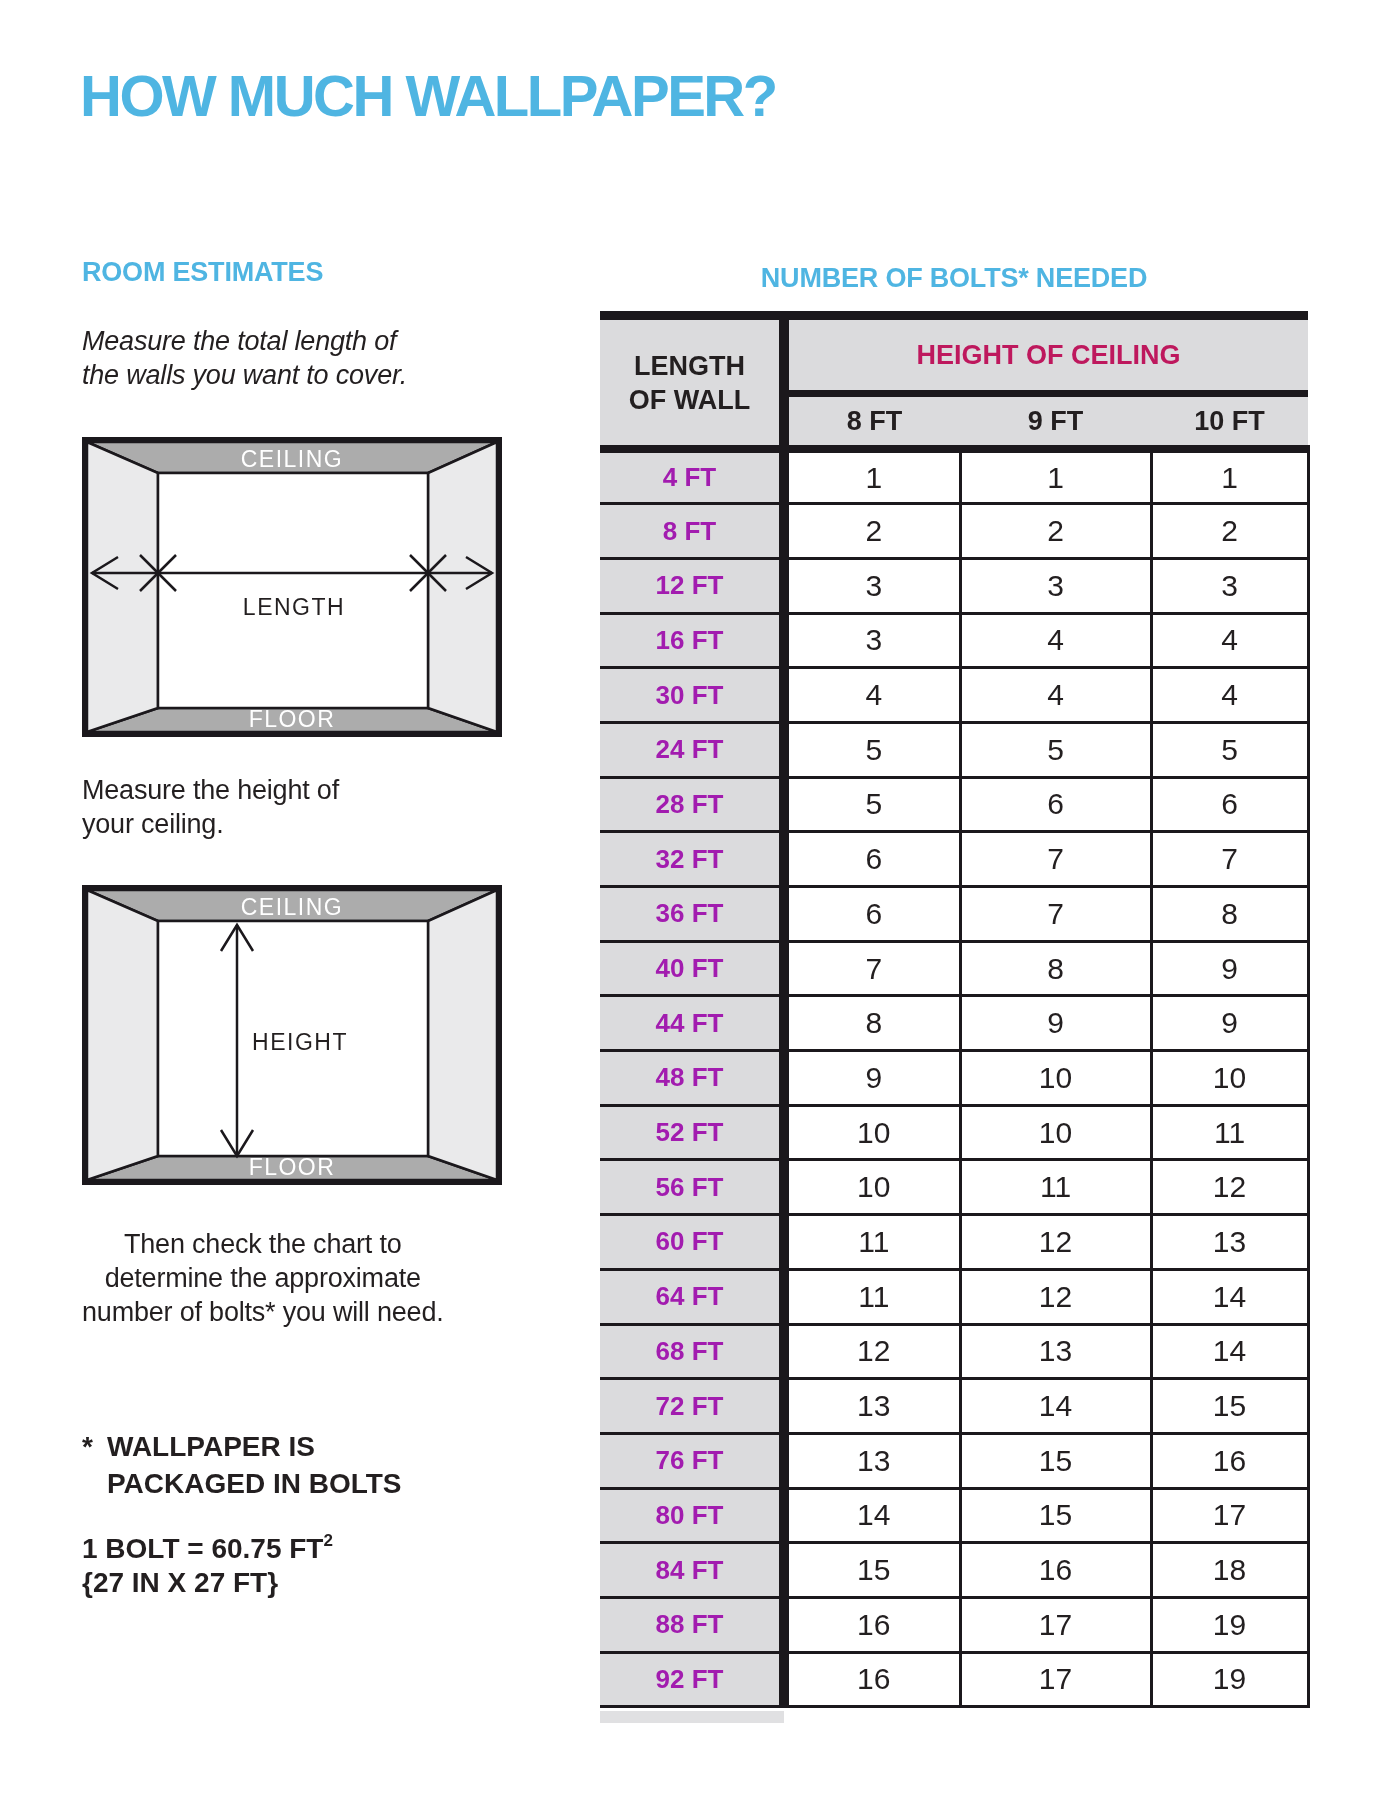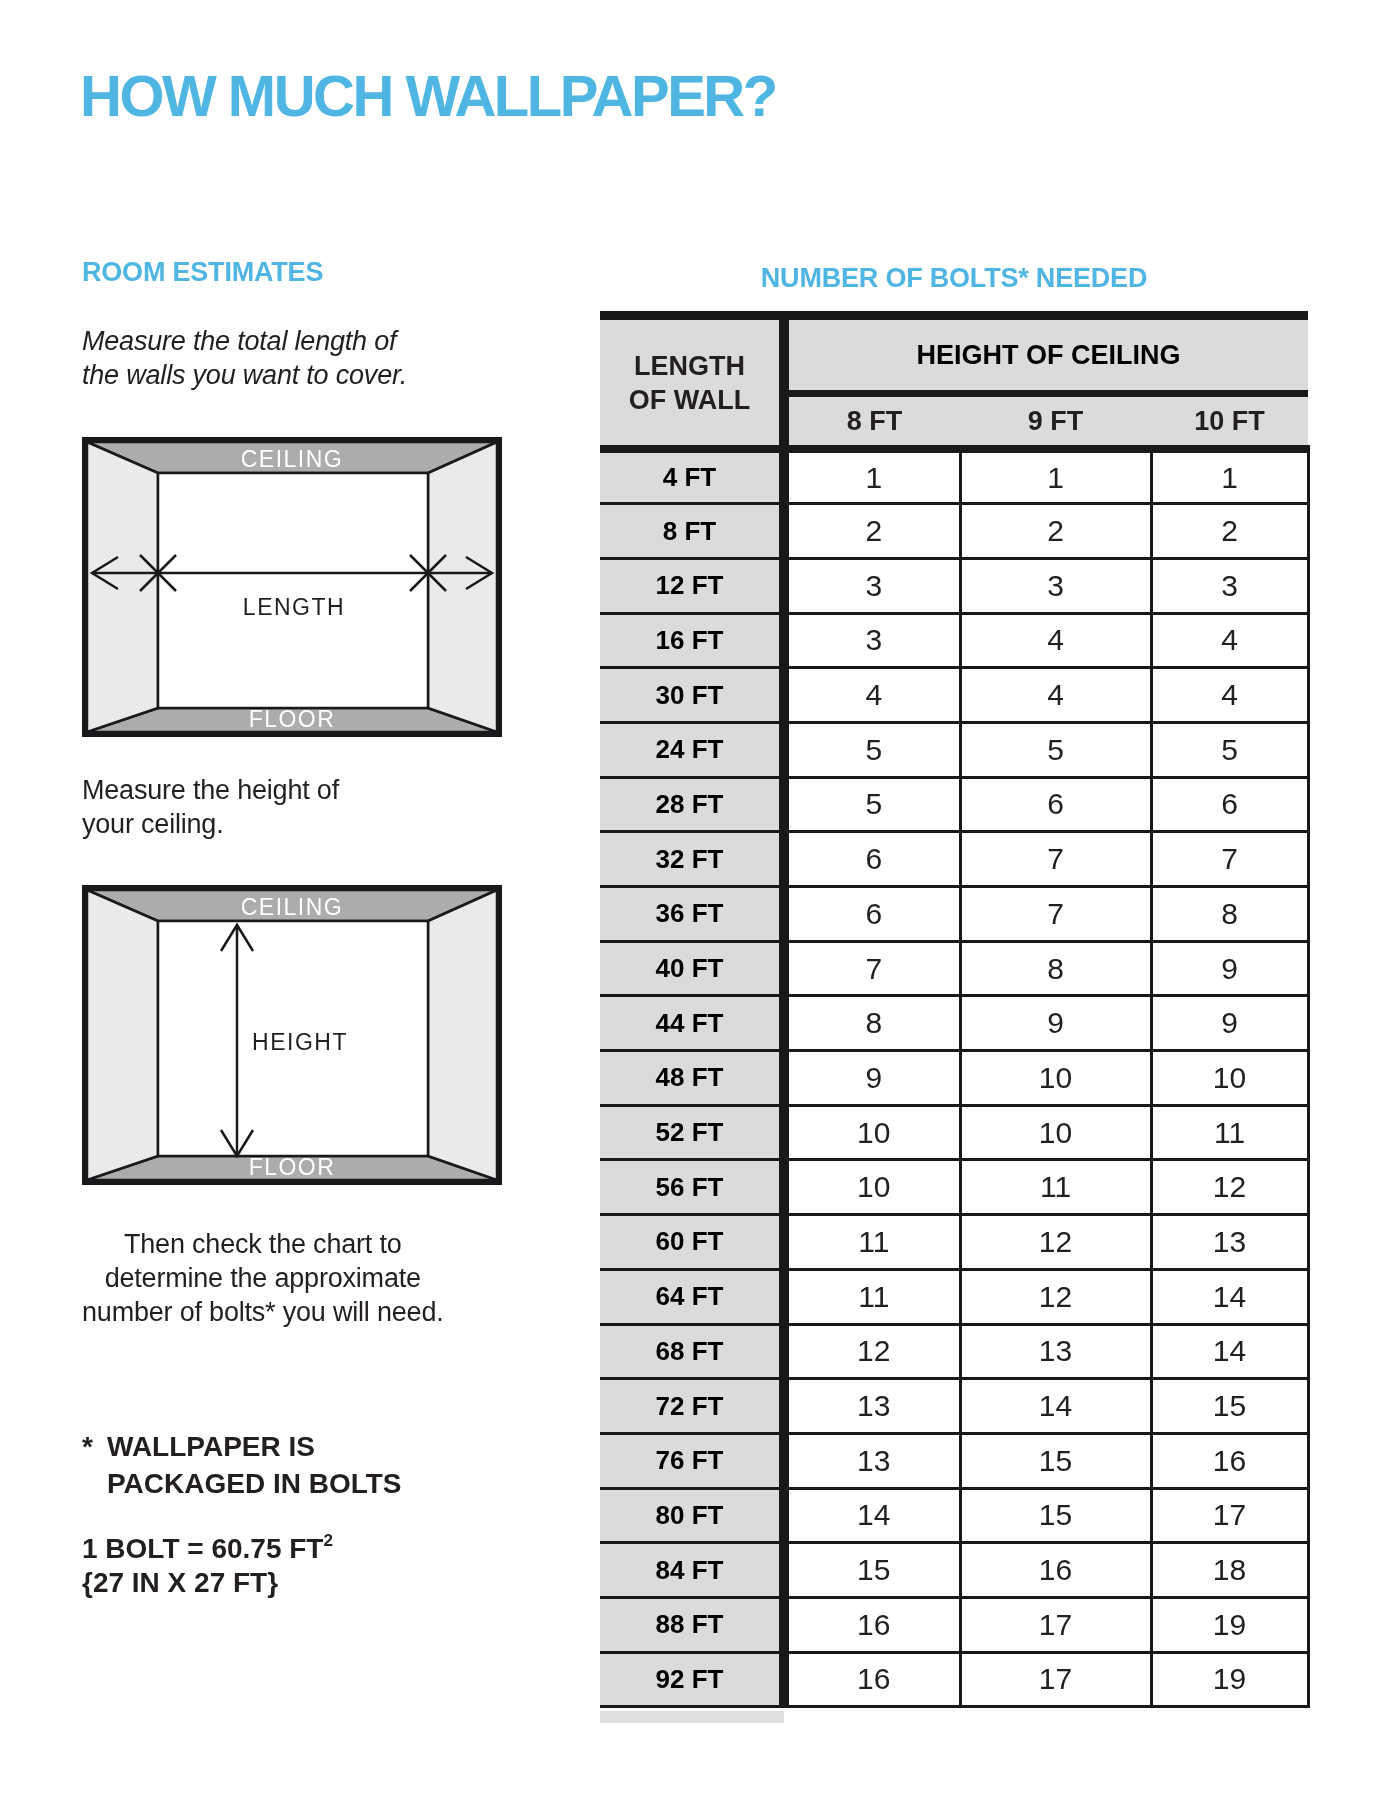--- a/index.html
+++ b/index.html
@@ -26,26 +26,26 @@
   .footnote .marker{width:25px;}
   .boltspec{left:82px;top:1526px;font-size:28px;font-weight:bold;line-height:34px;}
   .boltspec sup{font-size:17px;position:relative;top:-2px;font-weight:bold;}
 
   table.bolts{position:absolute;left:600px;top:311px;width:708px;border-collapse:collapse;table-layout:fixed;}
   table.bolts th,table.bolts td{padding:0;margin:0;}
   .c-corner{background:#DBDBDD;border-top:9px solid #1b181c;border-right:10px solid #1b181c;
             border-bottom:8px solid #1b181c;font-weight:bold;font-size:27px;line-height:34px;
             text-align:center;color:#231F20;}
   .c-group{background:#DBDBDD;border-top:9px solid #1b181c;border-bottom:7px solid #1b181c;
-           font-weight:bold;font-size:27px;text-align:center;color:#000000;height:70px;}
+           font-weight:bold;font-size:27px;text-align:center;color:#be185d;height:70px;}
   .c-sub{background:#DBDBDD;border-bottom:8px solid #1b181c;font-weight:bold;font-size:27px;
          text-align:center;color:#231F20;height:48px;}
   tr.drow{height:54.7px;}
   .c-rowlabel{background:#DBDBDD;border-right:10px solid #1b181c;border-bottom:3px solid #1b181c;
-              font-weight:bold;font-size:26px;text-align:center;color:#000000;}
+              font-weight:bold;font-size:26px;text-align:center;color:#a21caf;}
   .c-val{background:#ffffff;border:3px solid #1b181c;font-size:30px;text-align:center;color:#231F20;}
   .gray-strip{left:600px;top:1711px;width:184px;height:12px;background:#E0E0E2;}
 </style>
 </head>
 <body>
 
 <div class="page">
 
   <div class="abs main-title">HOW MUCH WALLPAPER?</div>
 

